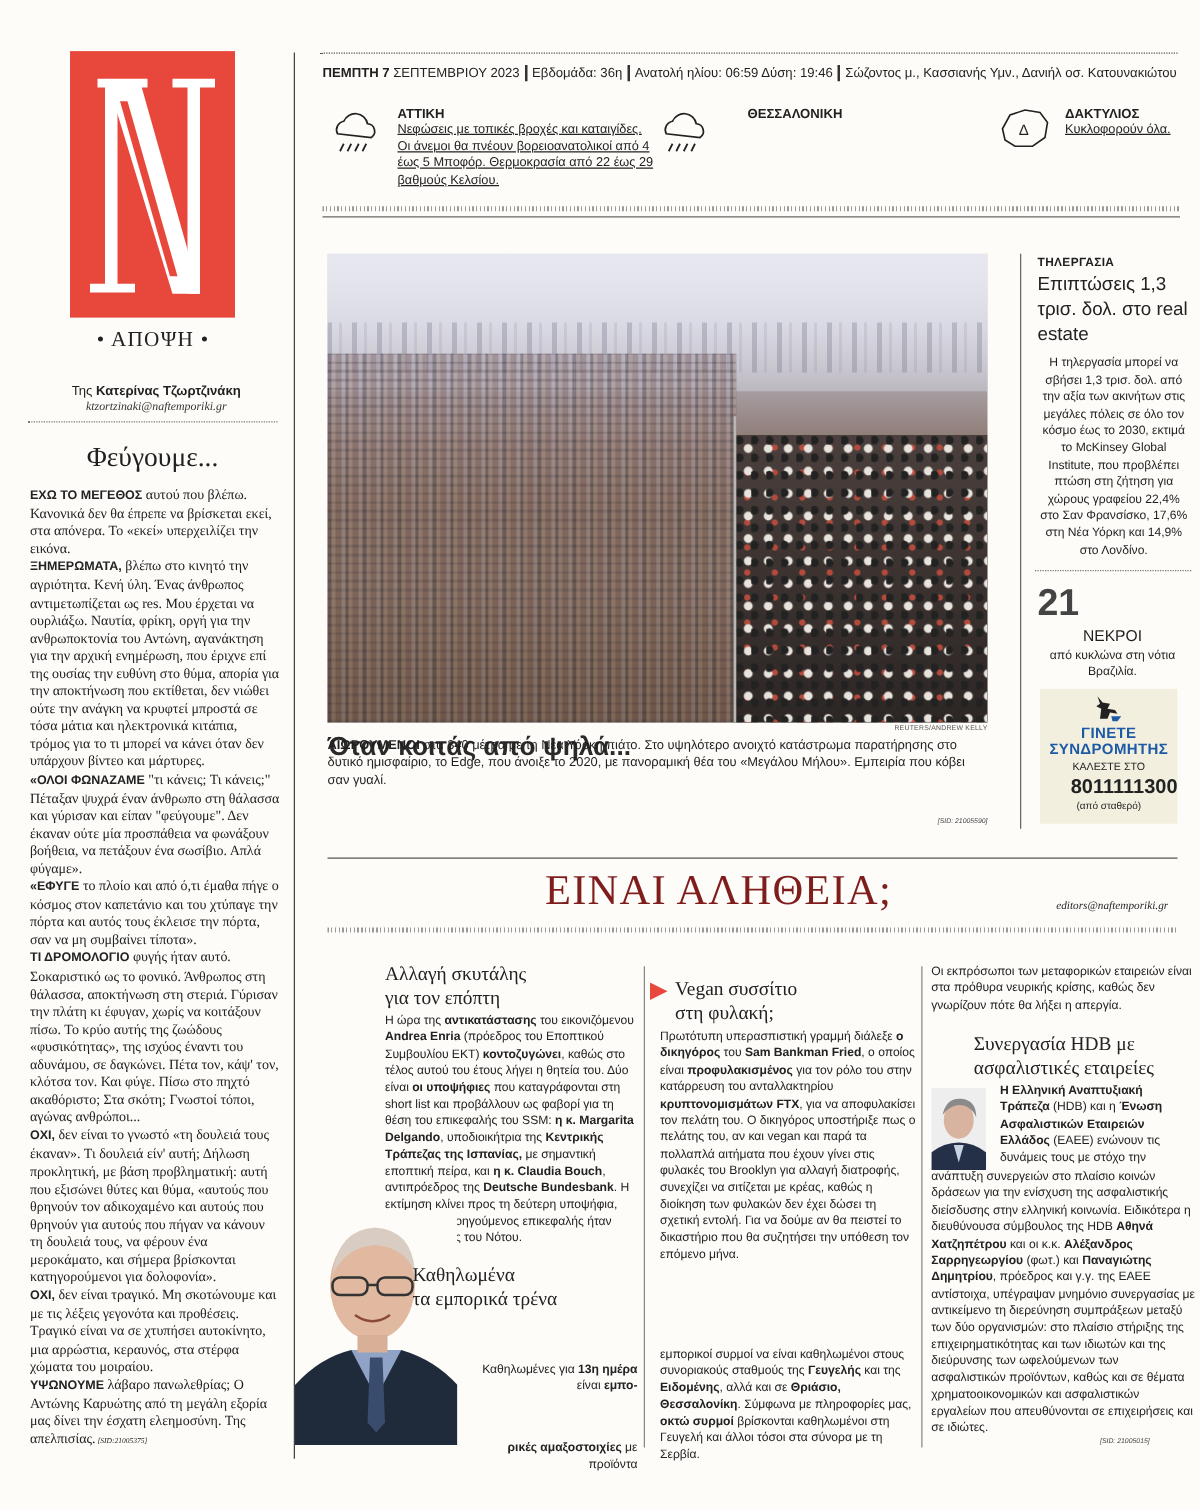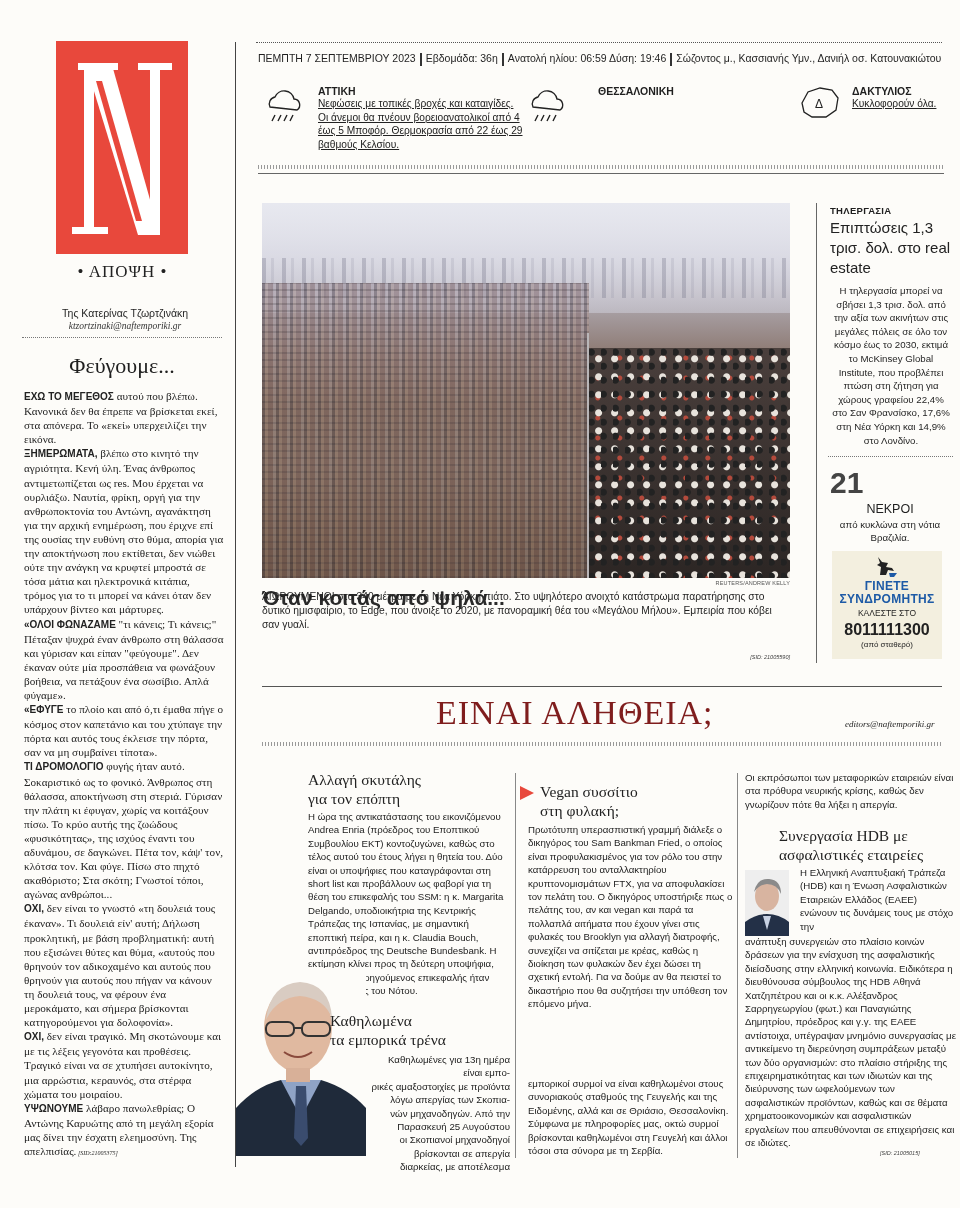--- a/index.html
+++ b/index.html
@@ -1,20 +1,20 @@
 <!DOCTYPE html>
 <html><head>
 <meta charset="utf-8">
 <style>
   * { box-sizing: border-box; margin: 0; padding: 0; }
   body { width: 960px; height: 1208px; background: #fdfcf9; position: relative; overflow: hidden;
          font-family: "Liberation Sans", sans-serif; color: #1f1f1f; }
   .abs { position: absolute; }
   .serif { font-family: "Liberation Serif", "DejaVu Serif", serif; }
-  b { font-weight: normal; }
+  b { font-weight: bold; }
 
   
   #logo { left: 56px; top: 41px; width: 132px; height: 213px; background: #e8483c; }
   #logo svg { width: 100%; height: 100%; display: block; }
   #section-label { left: 40px; top: 262px; width: 165px; text-align: center; font-size: 17px; letter-spacing: 1px; color: #222; }
   #byline { left: 40px; top: 307px; width: 170px; text-align: center; font-size: 10.5px; }
   #byline-email { left: 40px; top: 321px; width: 170px; text-align: center; font-size: 9.5px; font-style: italic; color: #333; }
   #left-rule { left: 22px; top: 337px; width: 200px; border-top: 1px dotted #777; }
   #op-title { left: 22px; top: 353px; width: 200px; text-align: center; font-size: 22px; }
   #op-body { left: 24px; top: 389px; width: 200px; font-size: 11.2px; line-height: 14.1px; color: #222; }
@@ -66,41 +66,41 @@
   #tele-title { left: 830px; top: 218px; width: 125px; font-size: 15px; line-height: 20px; color: #222; }
   #tele-body { left: 830px; top: 284px; width: 122px; font-size: 9.7px; line-height: 13.6px; text-align: center; }
   #tele-dots { left: 828px; top: 456px; width: 125px; border-top: 1px dotted #777; }
   #stat-num { left: 830px; top: 466px; width: 120px; font-size: 30px; font-weight: bold; color: #444; }
   #stat-label { left: 830px; top: 502px; width: 120px; text-align: center; font-size: 12.5px; }
   #stat-sub { left: 830px; top: 518px; width: 120px; text-align: center; font-size: 9.7px; line-height: 13px; }
   #sub-box { left: 832px; top: 551px; width: 110px; height: 108px; background: #f3efdf; }
   #sub-icon { left: 872px; top: 555px; width: 28px; height: 24px; }
   #sub-title { left: 832px; top: 580px; width: 110px; text-align: center; font-size: 12px; font-weight: bold; color: #1d5aa6; line-height: 13px; letter-spacing: .3px; }
   #sub-call { left: 832px; top: 608px; width: 110px; text-align: center; font-size: 8.5px; }
-  #sub-phone { left: 832px; top: 621px; width: 110px; text-align: center; font-size: 16px; font-weight: bold; color: #222; }
+  #sub-phone { left: 832px; top: 621px; width: 110px; text-align: right; font-size: 16px; font-weight: bold; color: #222; }
   #sub-note { left: 832px; top: 640px; width: 110px; text-align: center; font-size: 8px; }
 
   
   #sec-line { left: 262px; top: 686px; width: 680px; border-top: 1.5px solid #555; }
   #sec-title { left: 436px; top: 694px; font-size: 34px; letter-spacing: 1px; color: #7f1d1d; font-weight: normal; }
   #sec-email { left: 845px; top: 719px; font-size: 9px; font-style: italic; }
   #sec-stripe { left: 262px; top: 742px; width: 680px; height: 4px;
     background: repeating-linear-gradient(90deg, #999 0 1px, transparent 1px 3px); }
 
   
   .col-title { font-size: 15.5px; line-height: 19px; color: #222; }
   .col-body { font-size: 9.7px; line-height: 13.4px; color: #222; }
   .col-rule { border-left: 1px solid #888; }
 
   #c1-title { left: 308px; top: 770px; }
   #c1-body { left: 308px; top: 810px; width: 200px; }
   #portrait { left: 236px; top: 968px; width: 130px; height: 188px; overflow: hidden; }
   #c1b-title { left: 330px; top: 1011px; }
   #c1b-body { left: 370px; top: 1053px; width: 140px; text-align: right; }
-  #c1b-body .l { display:block; }
+  #c1b-body .l { display:block;margin-top:36px; }
 
   #r1 { left: 515px; top: 773px; height: 385px; }
   #c2-arrow { left: 520px; top: 786px; width: 14px; height: 14px; }
   #c2-title { left: 540px; top: 782px; }
   #c2-body { left: 528px; top: 823px; width: 207px; }
   #c2b-body { left: 528px; top: 1077px; width: 207px; }
   #r2 { left: 737px; top: 773px; height: 385px; }
 
   #c3-top { left: 745px; top: 771px; width: 210px; }
   #c3-title { left: 745px; top: 826px; margin-left: 34px; }

